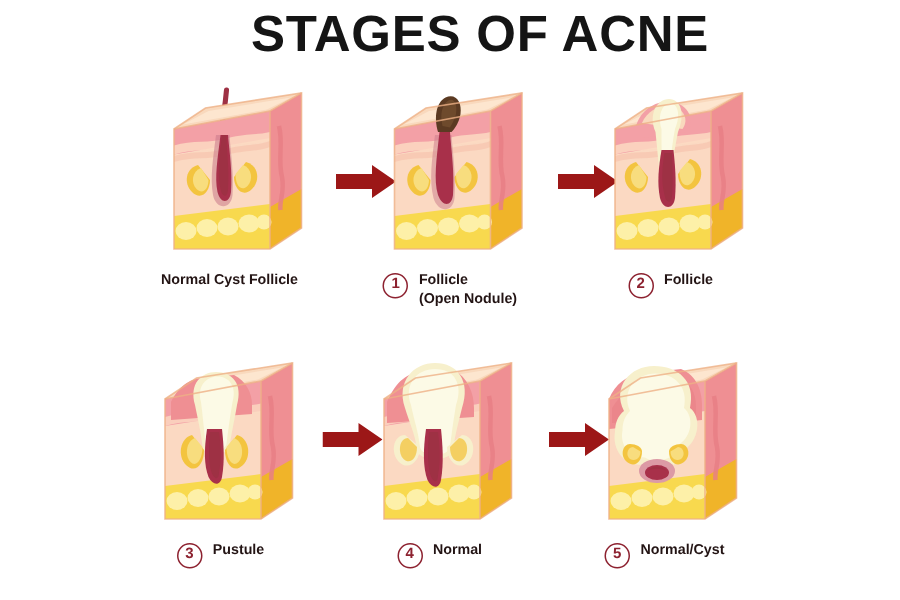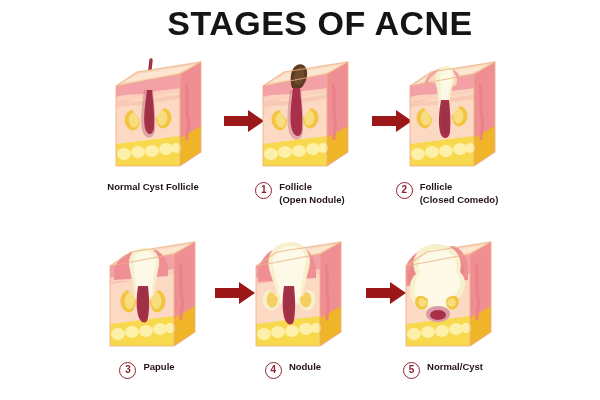--- a/index.html
+++ b/index.html
@@ -184,21 +184,20 @@
         <path d="M79 52 C77 64 76 74 78 84 C80 92 87 92 88 84 C89 72 88 62 87 52 Z" fill="#a8304a"></path>
         <path d="M81 54 C79 66 79 74 81 82 C82 88 86 88 86 82 C87 70 86 62 86 54 Z" fill="#9e3144"></path>
         <path d="M48 38 L69 24 L133 14 L133 104 L112 118 L48 118 Z" fill="none" stroke="#edb086" stroke-width="1.1" opacity=".8"></path>
         <path d="M112 26 L133 14 M48 38 L112 26 L112 118" fill="none" stroke="#edb086" stroke-width="1.1" opacity=".8"></path>
       </svg>
     </div>
     <div class="caption">
       <div class="num">2</div>
       <div class="lbl">
         <span>Follicle</span>
-        <span class="l2">(Closed Comedo)</span>
       </div>
     </div>
   </div>
 
   <div class="cell" style="left:62px;top:228px;">
     <div class="art">
       <svg viewBox="0 0 170 135">
         <path d="M112 26 L133 14 L133 104 L112 118 Z" fill="#ef8f93"></path>
         <path d="M112 90 L133 78 L133 104 L112 118 Z" fill="#f0b429"></path>
         <path d="M118 36 C121 48 117 58 120 70 C122 80 118 86 119 92" stroke="#e87f85" stroke-width="3" fill="none" opacity=".85"></path>
@@ -228,21 +227,21 @@
 
         <path d="M76 58 C74 72 74 82 77 90 C80 96 85 96 86 90 C88 78 87 68 86 58 Z" fill="#a8304a"></path>
         <path d="M78 60 C77 72 77 80 79 87 C81 92 84 92 84 87 C86 76 85 68 84 60 Z" fill="#9e3144"></path>
         <path d="M48 38 L69 24 L133 14 L133 104 L112 118 L48 118 Z" fill="none" stroke="#edb086" stroke-width="1.1" opacity=".8"></path>
         <path d="M112 26 L133 14 M48 38 L112 26 L112 118" fill="none" stroke="#edb086" stroke-width="1.1" opacity=".8"></path>
       </svg>
     </div>
     <div class="caption">
       <div class="num">3</div>
       <div class="lbl">
-        <span>Papule</span>
+        <span>Pustule</span>
       </div>
     </div>
   </div>
 
   <div class="arrow" style="left:215px;top:280px;">
     <svg viewBox="0 0 40 26">
         <path d="M0 8 L24 8 L24 2 L40 13 L24 24 L24 18 L0 18 Z" fill="#9c1717"></path>
       </svg>
   </div>
 
@@ -277,21 +276,21 @@
 
         <path d="M76 58 C74 72 74 84 77 92 C80 98 85 98 86 92 C88 80 87 68 86 58 Z" fill="#a8304a"></path>
         <path d="M78 60 C77 72 77 82 79 89 C81 94 84 94 84 89 C86 78 85 68 84 60 Z" fill="#9e3144"></path>
         <path d="M48 38 L69 24 L133 14 L133 104 L112 118 L48 118 Z" fill="none" stroke="#edb086" stroke-width="1.1" opacity=".8"></path>
         <path d="M112 26 L133 14 M48 38 L112 26 L112 118" fill="none" stroke="#edb086" stroke-width="1.1" opacity=".8"></path>
       </svg>
     </div>
     <div class="caption">
       <div class="num">4</div>
       <div class="lbl">
-        <span>Nodule</span>
+        <span>Normal</span>
       </div>
     </div>
   </div>
 
   <div class="arrow" style="left:366px;top:280px;">
     <svg viewBox="0 0 40 26">
         <path d="M0 8 L24 8 L24 2 L40 13 L24 24 L24 18 L0 18 Z" fill="#9c1717"></path>
       </svg>
   </div>
 

